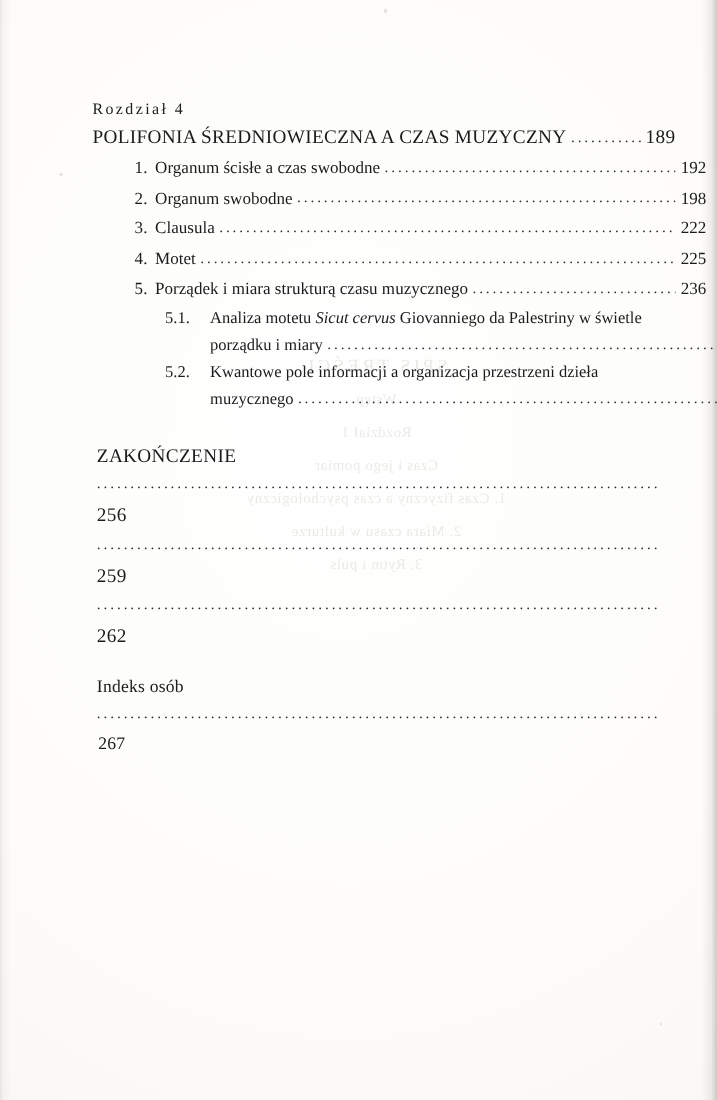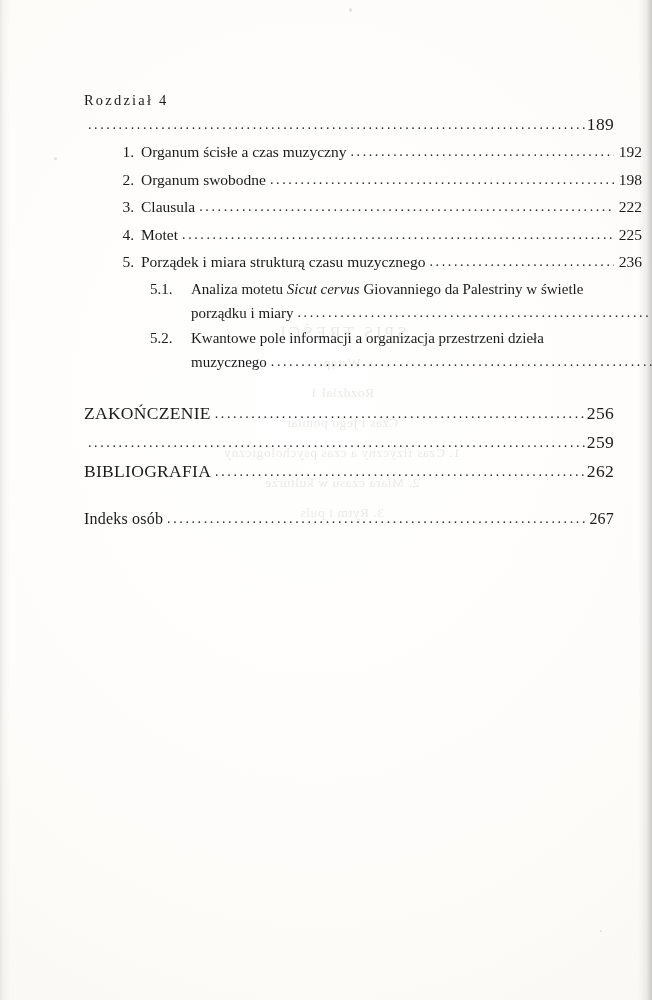--- a/index.html
+++ b/index.html
@@ -140,21 +140,21 @@
     padding-left: 107px;
   }
   .wrapline .txt { white-space: nowrap; }
 
   .front-block {
     margin-top: 25px;
     font-size: 17.5px;
     line-height: 27px;
     letter-spacing: .3px;
   }
-  .front-block .row { margin-bottom: 1px; }
+  .front-block .row { margin-bottom: 1px; flex-direction: column; }
   .index-row {
     font-size: 16px;
     letter-spacing: .2px;
     line-height: 26px;
     margin-top: 20px;
   }
   em.title-it { }
 </style>
 </head>
 <body>
@@ -170,27 +170,28 @@
   <div>2. Miara czasu w kulturze</div>
   <div>3. Rytm i puls</div>
 </div>
 
 <div class="page">
   <div class="content">
 
     <div class="chapter-label">Rozdział 4</div>
 
     <div class="row level0">
+      <span class="txt">POLIFONIA ŚREDNIOWIECZNA A CZAS MUZYCZNY</span>
       <span class="dots">....................................................................................</span>
       <span class="pg">189</span>
     </div>
 
     <div class="row level1">
       <span class="num">1.</span>
-      <span class="txt">Organum ścisłe a czas muzyczny</span>
+      <span class="txt">Organum ścisłe a czas swobodne</span>
       <span class="dots">....................................................................................</span>
       <span class="pg">192</span>
     </div>
 
     <div class="row level1">
       <span class="num">2.</span>
       <span class="txt">Organum swobodne</span>
       <span class="dots">....................................................................................</span>
       <span class="pg">198</span>
     </div>
@@ -240,21 +241,20 @@
       <div class="row">
         <span class="txt">ZAKOŃCZENIE</span>
         <span class="dots">....................................................................................</span>
         <span class="pg">256</span>
       </div>
       <div class="row">
         <span class="dots">....................................................................................</span>
         <span class="pg">259</span>
       </div>
       <div class="row">
-        <span class="txt">BIBLIOGRAFIA</span>
         <span class="dots">....................................................................................</span>
         <span class="pg">262</span>
       </div>
       <div class="row index-row">
         <span class="txt">Indeks osób</span>
         <span class="dots">....................................................................................</span>
         <span class="pg">267</span>
       </div>
     </div>
 

